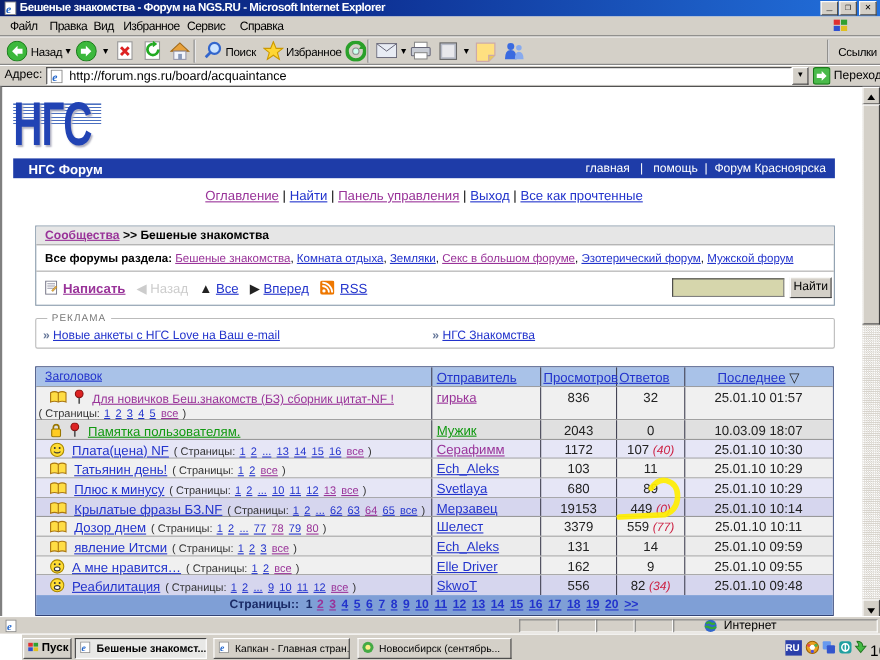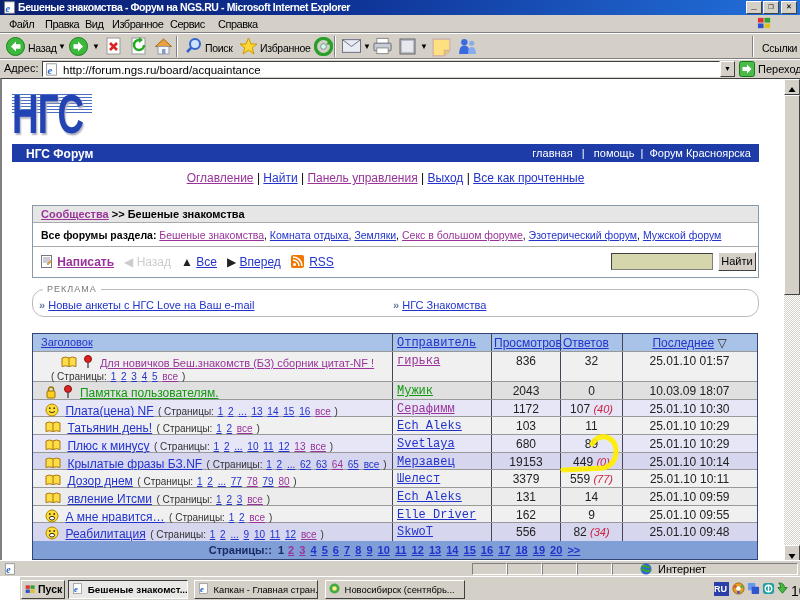--- a/index.html
+++ b/index.html
@@ -70,31 +70,31 @@
 #box .r2 { position:absolute; left:0; top:18px; width:725px; height:23px; border-bottom:1px solid #aaa;
   font-size:10.5px; padding:5px 0 0 8px; }
 #box .r3 { position:absolute; left:0; top:42px; width:725px; height:29px; font-size:12px; padding:7px 0 0 8px; }
 #sinput { position:absolute; left:578px; top:5px; width:102px; height:17px; background:#d6d6ac; border:1px solid #808080;
   border-top-color:#404040; border-left-color:#404040; }
 #sbutton { position:absolute; left:685px; top:4px; width:38px; height:19px; background:#d4d0c8;
   border-top:1px solid #fff; border-left:1px solid #fff; border-right:1px solid #404040; border-bottom:1px solid #404040;
   font-size:11px; text-align:center; padding-top:2px; }
 
 
-#ad { left:30px; top:210px; width:727px; height:28px; border:1px solid #bbb; border-radius:12px; }
+#ad { left:30px; top:210px; width:727px; height:28px; border:1px solid #bbb; border-radius:2px; }
 #ad .leg { position:absolute; left:10px; top:-6px; background:#fff; padding:0 4px; font-size:9px; color:#777; letter-spacing:1px;}
 #ad .l1 { position:absolute; left:6px; top:9px; font-size:11px; }
 #ad .l2 { position:absolute; left:360px; top:9px; font-size:11px; }
 .gq { color:#667799; font-weight:bold; }
 
 
 #ftable { left:30px; top:254px; width:726px; border:1px solid #334477; }
 .trow { position:relative; width:724px; border-bottom:1px solid #999; display:flex; }
-.c1 { width:360px; border-right:1px solid #445; position:relative;padding-left:16px; }
-.c2 { width:99px;  border-right:1px solid #445; position:relative; padding:2px 0 12px 4px; font-size:12px;font-family:Liberation Mono, monospace; }
+.c1 { width:360px; border-right:1px solid #445; position:relative; }
+.c2 { width:99px;  border-right:1px solid #445; position:relative; padding:2px 0 12px 4px; font-size:12px; }
 .c3 { width:69px;  border-right:1px solid #445; text-align:center; font-size:12px; padding-top:2px; color:#222;}
 .c4 { width:62px;  border-right:1px solid #445; text-align:center; font-size:12px; padding-top:2px; color:#222;}
 .c5 { width:133px; text-align:center; font-size:12px; padding-top:2px; color:#222;}
 .thead { background:#a9c2e8; height:18px; font-size:11px; }
 .thead .c1 { padding:2px 0 0 8px; }
 .thead .c3,.thead .c4 { text-align:left; padding-left:2px; }
 .pgsmall { font-size:10px; color:#333; }
 .pgsmall a { margin:0 1px; }
 .ttl { font-size:12px; }
 .red { color:#cc2244; font-style:italic; font-size:11px; }

